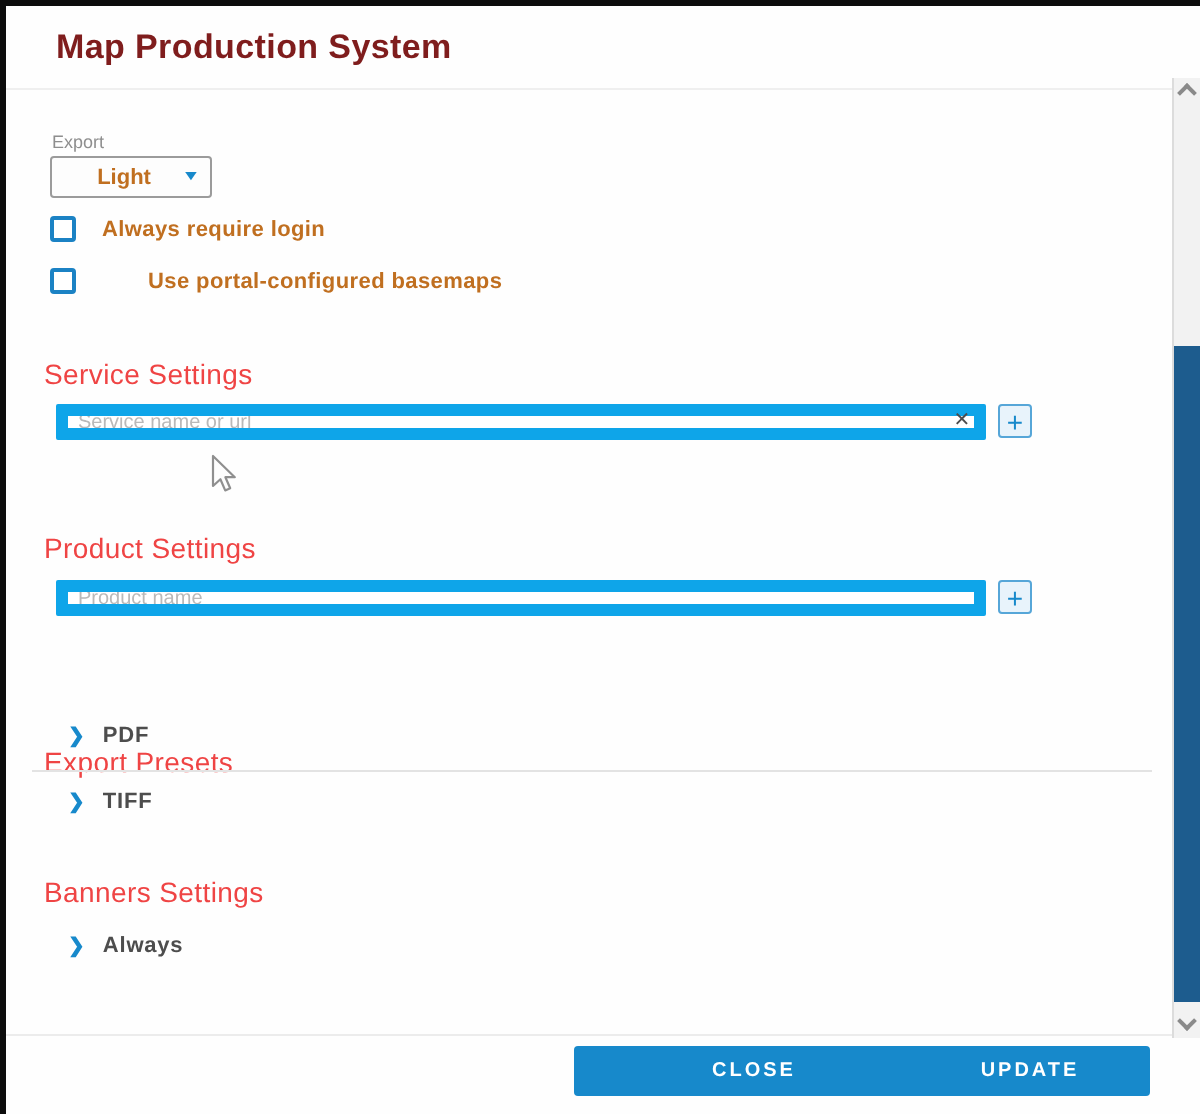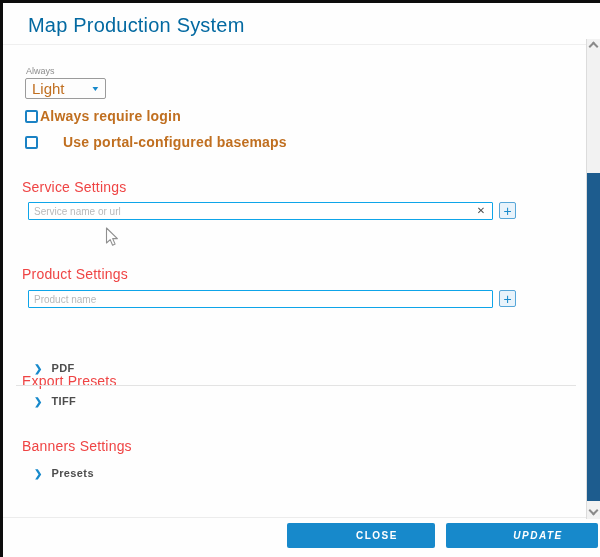--- a/index.html
+++ b/index.html
@@ -5,54 +5,54 @@
   * { margin:0; padding:0; box-sizing:border-box; }
   body { background:#fff; font-family:"Liberation Sans", sans-serif; }
   .screen {
     position:relative; width:600px; height:557px; background:#fefefe;
     border-top:3px solid #0c0c0c; border-left:3px solid #0c0c0c;
     overflow:hidden;
   }
   
   .header-title {
     position:absolute; left:25px; top:11px;
-    font-size:20px; font-weight:400; color:#0369a1; letter-spacing:.2px;
+    font-size:17px; font-weight:700; color:#7f1d1d; letter-spacing:.2px;
   }
   .header-divider { position:absolute; top:41px; left:0; width:583px; height:1px; background:#efefef; }
 
   
   .theme-label { position:absolute; left:23px; top:63px; font-size:9px; color:#8e8e8e; }
   .dropdown {
     position:absolute; left:22px; top:75px; width:81px; height:21px;
     border:1px solid #9b9b9b; border-radius:2px; background:#fdfdfd;
     display:flex; align-items:center; padding:0 6px; cursor:pointer;
   }
-  .dropdown-value { font-size:15px; color:#c06f20; font-weight:400; flex:1; }
+  .dropdown-value { font-size:11px; color:#c06f20; font-weight:700; flex:1;text-align:center; }
   .caret-down { font-size:7px; color:#1789cb; transform:scaleX(1.4); }
 
   
   .check-row { position:absolute; left:22px; display:flex; align-items:center; cursor:pointer; }
   .check-row.r1 { top:105px; }
   .check-row.r2 { top:131px;gap:23px; }
   .checkbox {
     width:13px; height:13px; border:2px solid #1b82c4; border-radius:2px; background:#fff;
   }
-  .check-label { margin-left:2px; font-size:14px; font-weight:600; color:#c06f20; letter-spacing:.2px; }
+  .check-label { margin-left:13px; font-size:11px; font-weight:600; color:#c06f20; letter-spacing:.2px; }
 
   
   .section-heading { position:absolute; left:19px; font-size:14px; color:#ef4444; letter-spacing:.2px; }
   .h-service { top:176px; }
   .h-product { top:263px; }
   .h-export  { top:330px;margin-top:40px; }
   .h-message { top:435px; }
 
   
   .text-input {
     position:absolute; left:25px; width:465px; height:18px;
-    border:1px solid #0ea5e9; border-radius:1px; background:#fff;
+    border:6px solid #0ea5e9; border-radius:1px; background:#fff;
     font-family:"Liberation Sans", sans-serif; font-size:10px; color:#444;
     padding:0 18px 0 5px; outline:none;
   }
   .text-input::placeholder { color:#b9b9b9; }
   .in-service { top:199px; }
   .in-product { top:287px; }
   .clear-x {
     position:absolute; left:472px; top:202px; width:12px; height:12px;
     font-size:10px; color:#4c4c4c; line-height:12px; text-align:center; cursor:pointer;
   }
@@ -75,41 +75,41 @@
   .row-divider { position:absolute; left:13px; top:382px; width:560px; height:1px; background:#e3e3e3; }
 
   
   .footer-divider { position:absolute; top:514px; left:0; width:586px; height:1px; background:#ececec; }
   .btn {
     position:absolute; top:520px; height:25px; border:none; border-radius:2px;
     background:#1789cb; color:#fff; font-family:"Liberation Sans", sans-serif;
     font-size:10px; font-weight:bold; letter-spacing:1.5px; cursor:pointer;padding-left:32px;
   }
   .btn-close { left:284px; width:148px; }
-  .btn-update { left:443px; width:152px;font-style:italic; }
+  .btn-update { left:420px; width:152px; }
 
   
   .scrollbar { position:absolute; right:0; top:36px; width:14px; height:480px; background:#f2f2f2; border-left:1px solid #dcdcdc; }
   .scroll-arrow { position:absolute; left:3px; width:7px; height:7px; border-top:2px solid #8a8a8a; border-right:2px solid #8a8a8a; cursor:pointer; }
   .scroll-up { top:4px; transform:rotate(-45deg); }
   .scroll-down { bottom:5px; transform:rotate(135deg); }
   .scroll-thumb { position:absolute; left:0; top:134px; width:14px; height:328px; background:#1d5c8e; cursor:grab; }
 
   
   .cursor { position:absolute; left:102px; top:224px; }
 </style>
 </head>
 <body>
 
 <div class="screen">
 
   <div class="header-title">Map Production System</div>
   <div class="header-divider"></div>
 
-  <div class="theme-label">Always</div>
+  <div class="theme-label">Export</div>
   <div class="dropdown">
     <span class="dropdown-value">Light</span>
     <span class="caret-down">▼</span>
   </div>
 
   <div class="check-row r1">
     <span class="checkbox"></span>
     <span class="check-label">Always require login</span>
   </div>
   <div class="check-row r2">
@@ -137,21 +137,21 @@
   </div>
   <div class="row-divider"></div>
   <div class="expander e-tiff">
     <span class="chev">❯</span>
     <span class="exp-label">TIFF</span>
   </div>
 
   <div class="section-heading h-message">Banners Settings</div>
   <div class="expander e-banners">
     <span class="chev">❯</span>
-    <span class="exp-label">Presets</span>
+    <span class="exp-label">Always</span>
   </div>
 
   <div class="footer-divider"></div>
   <button class="btn btn-close">CLOSE</button>
   <button class="btn btn-update">UPDATE</button>
 
   <div class="scrollbar">
     <div class="scroll-arrow scroll-up"></div>
     <div class="scroll-thumb"></div>
     <div class="scroll-arrow scroll-down"></div>

